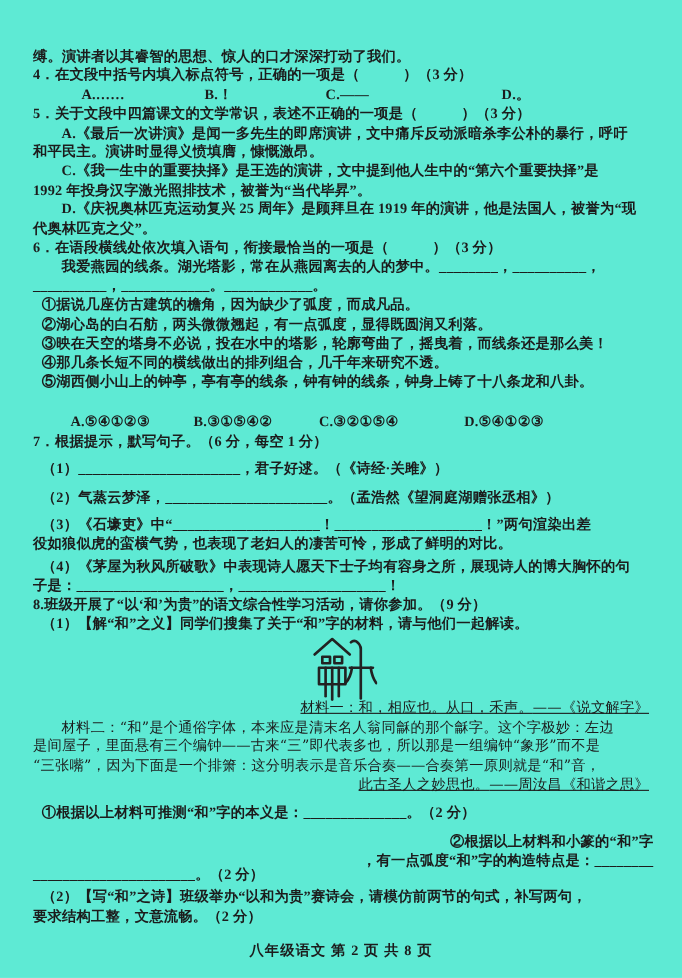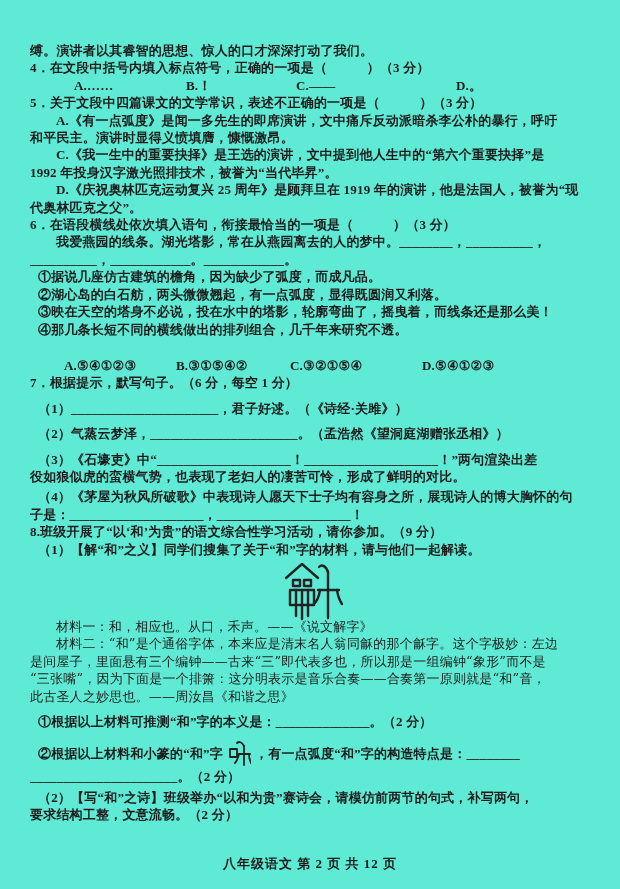--- a/index.html
+++ b/index.html
@@ -31,28 +31,28 @@
   .q4row span:nth-child(2){ width:110px; }
   .q4row span:nth-child(3){ width:160px; }
   .q6row { padding-left:34px; margin-top:19px; }
   .q6row span:nth-child(1){ width:112px; }
   .q6row span:nth-child(2){ width:114px; }
   .q6row span:nth-child(3){ width:132px; }
   .kai {
     font-family:"DejaVu Serif", serif;
     font-weight:500;
   }
-  .flexrow { display:flex; justify-content:flex-start; }
+  .flexrow { display:flex; justify-content:flex-end;text-decoration:underline; }
   .flexrow .src { padding-right:4px; }
   .seal-wrap {
     height:64px; margin-top:2px; margin-bottom:-6px;
     display:flex; justify-content:center;
   }
   .seal-wrap svg { display:block; }
-  .sealline { display:flex; align-items:center; height:30px; }
+  .sealline { display:flex; align-items:flex-end; height:30px;flex-direction:column; }
   .sealline svg { margin:0 4px; }
   .footer {
     position:absolute; bottom:16px; left:0; width:100%;
     text-align:center; font-size:13px; font-weight:700;
     letter-spacing:1px;
   }
 </style>
 </head>
 <body>
 
@@ -63,34 +63,35 @@
 
     <div class="line">4．在文段中括号内填入标点符号，正确的一项是（　　　）（3 分）</div>
     <div class="line optrow q4row">
       <span>A.……</span>
       <span>B.！</span>
       <span>C.——</span>
       <span>D.。</span>
     </div>
 
     <div class="line">5．关于文段中四篇课文的文学常识，表述不正确的一项是（　　　）（3 分）</div>
-    <div class="line ind2">A.《有一点弧度》是闻一多先生的即席演讲，文中痛斥反动派暗杀李公朴的暴行，呼吁</div>
+    <div class="line ind2">A.《最后一次讲演》是闻一多先生的即席演讲，文中痛斥反动派暗杀李公朴的暴行，呼吁</div>
     <div class="line">和平民主。演讲时显得义愤填膺，慷慨激昂。</div>
     <div class="line ind2">C.《我一生中的重要抉择》是王选的演讲，文中提到他人生中的“第六个重要抉择”是</div>
     <div class="line">1992 年投身汉字激光照排技术，被誉为“当代毕昇”。</div>
     <div class="line ind2">D.《庆祝奥林匹克运动复兴 25 周年》是顾拜旦在 1919 年的演讲，他是法国人，被誉为“现</div>
     <div class="line">代奥林匹克之父”。</div>
 
     <div class="line">6．在语段横线处依次填入语句，衔接最恰当的一项是（　　　）（3 分）</div>
     <div class="line ind2">我爱燕园的线条。湖光塔影，常在从燕园离去的人的梦中。________，__________，</div>
     <div class="line">__________，____________。____________。</div>
     <div class="line ind1">①据说几座仿古建筑的檐角，因为缺少了弧度，而成凡品。</div>
     <div class="line ind1">②湖心岛的白石舫，两头微微翘起，有一点弧度，显得既圆润又利落。</div>
     <div class="line ind1">③映在天空的塔身不必说，投在水中的塔影，轮廓弯曲了，摇曳着，而线条还是那么美！</div>
     <div class="line ind1">④那几条长短不同的横线做出的排列组合，几千年来研究不透。</div>
+    <div class="line ind1">⑤湖西侧小山上的钟亭，亭有亭的线条，钟有钟的线条，钟身上铸了十八条龙和八卦。</div>
     <div class="line optrow q6row">
       <span>A.⑤④①②③</span>
       <span>B.③①⑤④②</span>
       <span>C.③②①⑤④</span>
       <span>D.⑤④①②③</span>
     </div>
 
     <div class="line">7．根据提示，默写句子。（6 分，每空 1 分）</div>
     <div class="line ind1 mt">（1）______________________，君子好逑。（《诗经·关雎》）</div>
     <div class="line ind1 mt">（2）气蒸云梦泽，______________________。（孟浩然《望洞庭湖赠张丞相》）</div>
@@ -148,14 +149,14 @@
       </svg>
       <span>，有一点弧度“和”字的构造特点是：________</span>
     </div>
     <div class="line">______________________。（2 分）</div>
 
     <div class="line ind1 mt2">（2）【写“和”之诗】班级举办“以和为贵”赛诗会，请模仿前两节的句式，补写两句，</div>
     <div class="line">要求结构工整，文意流畅。（2 分）</div>
 
   </div>
 
-  <div class="footer">八年级语文  第 2 页  共 12 页</div>
+  <div class="footer">八年级语文  第 2 页  共 8 页</div>
 </div>
 
 </body></html>

